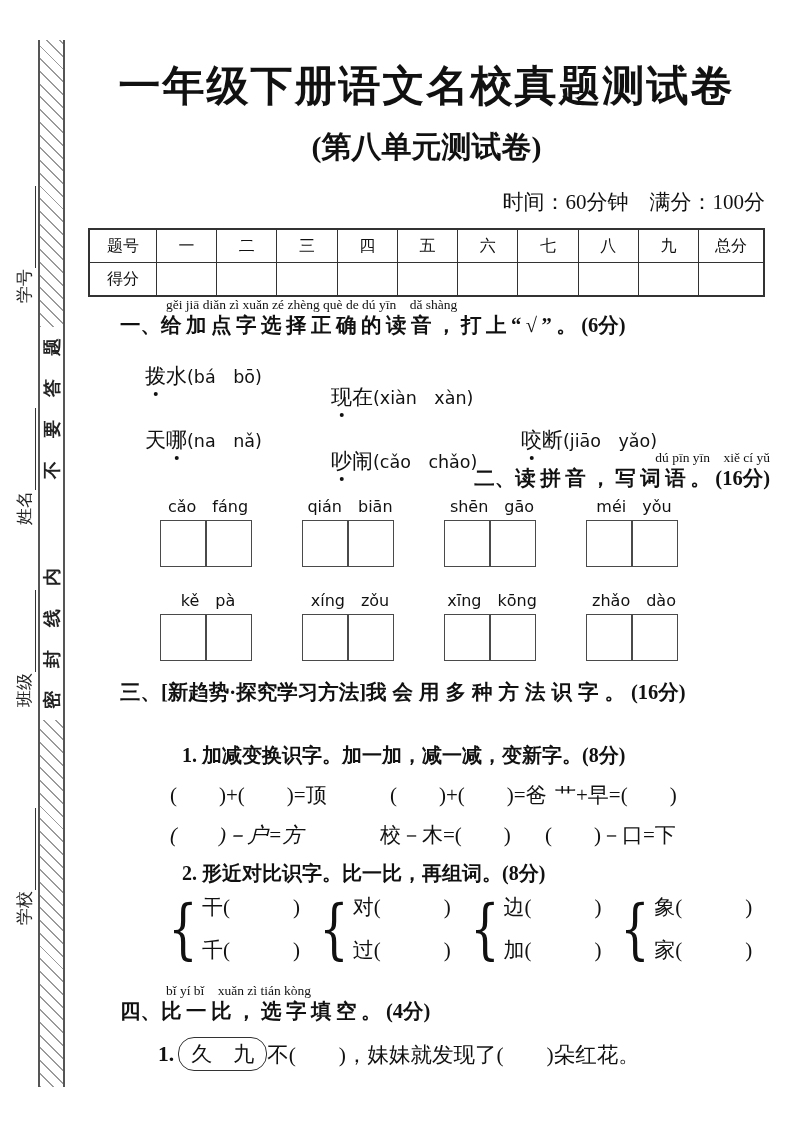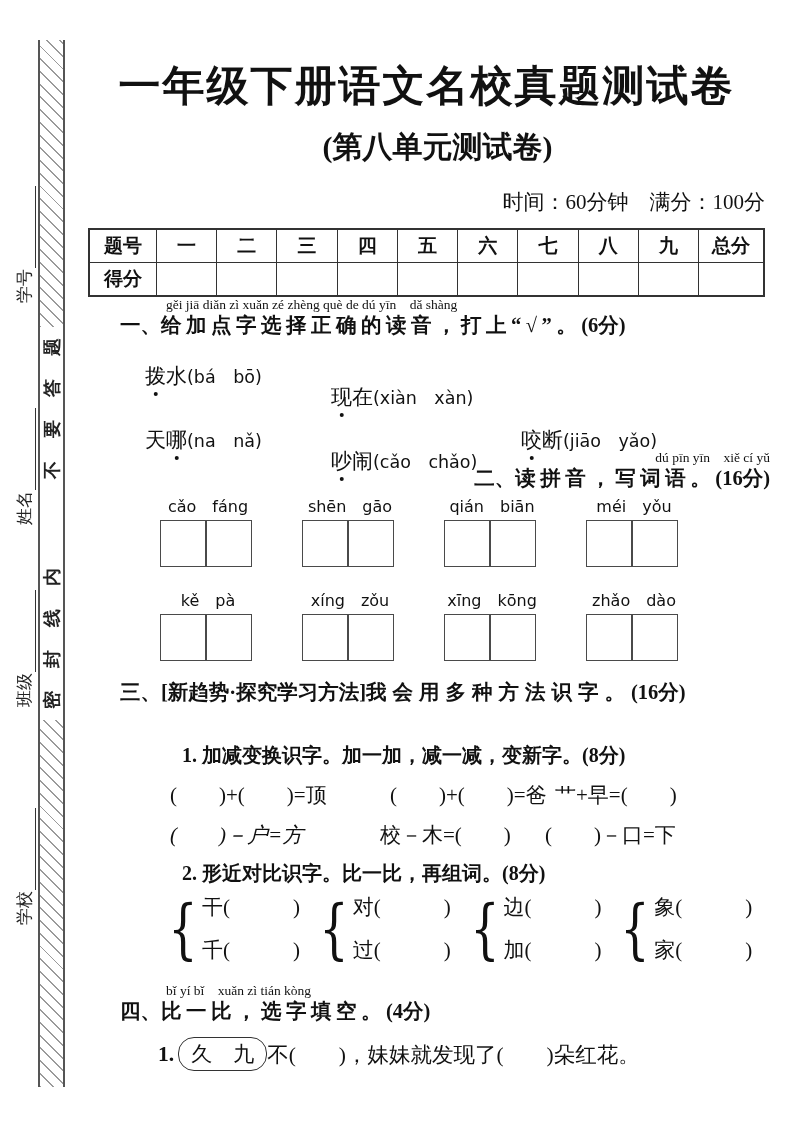--- a/index.html
+++ b/index.html
@@ -17,28 +17,28 @@
   .seal-ch{transform:rotate(-90deg);font-size:18px;font-weight:bold;color:#222;line-height:1;}
 
   
   .side-label{position:absolute;left:-44px;width:130px;height:30px;transform:rotate(-90deg);
               display:flex;align-items:flex-end;font-size:17px;color:#222;white-space:nowrap;}
   .side-label .blank{display:inline-block;width:82px;border-bottom:1.5px solid #333;height:4px;margin-left:1px;}
 
   
   .title{position:absolute;left:88px;width:677px;top:58px;text-align:center;
          font-size:42px;font-weight:bold;letter-spacing:2px;}
-  .subtitle{position:absolute;left:99px;width:677px;top:127px;text-align:center;
+  .subtitle{position:absolute;left:88px;width:677px;top:127px;text-align:center;
             font-size:30px;font-weight:bold;}
   .info{position:absolute;left:88px;width:677px;top:188px;text-align:right;font-size:21px;}
 
   
   .score-table{position:absolute;left:88px;top:228px;width:677px;border-collapse:collapse;
                table-layout:fixed;}
-  .score-table td{border:1.5px solid #333;height:32px;text-align:center;font-size:19px;padding:0;font-weight:bold;}
+  .score-table td{border:1.5px solid #333;height:32px;text-align:center;font-size:16px;padding:0;}
   .score-table{border:2.5px solid #333;}
   .score-table td.c0{width:66px;} .score-table td.cl{width:64px;}
 
   
   .sec{position:absolute;left:120px;width:650px;}
   .pyline{font-family:Liberation Serif, serif;font-size:13.5px;color:#111;line-height:1.15;white-space:nowrap;}
   .hline{font-size:20.5px;font-weight:bold;white-space:nowrap;line-height:1.25;}
   .sp{letter-spacing:4.5px;}
   .head-flex{display:flex;align-items:flex-end;}
   .head-flex .stack{display:flex;flex-direction:column;}
@@ -175,28 +175,28 @@
 
   <div class="box-row" style="top:497px;">
     <div class="bpair">
       <div class="bpy">cǎo　fáng</div>
       <div class="bboxes">
           <div class="wbox"></div>
           <div class="wbox"></div>
         </div>
     </div>
     <div class="bpair">
+      <div class="bpy">qián　biān</div>
+      <div class="bboxes">
+          <div class="wbox"></div>
+          <div class="wbox"></div>
+        </div>
+    </div>
+    <div class="bpair">
       <div class="bpy">shēn　gāo</div>
-      <div class="bboxes">
-          <div class="wbox"></div>
-          <div class="wbox"></div>
-        </div>
-    </div>
-    <div class="bpair">
-      <div class="bpy">qián　biān</div>
       <div class="bboxes">
           <div class="wbox"></div>
           <div class="wbox"></div>
         </div>
     </div>
     <div class="bpair">
       <div class="bpy">méi　yǒu</div>
       <div class="bboxes">
           <div class="wbox"></div>
           <div class="wbox"></div>

